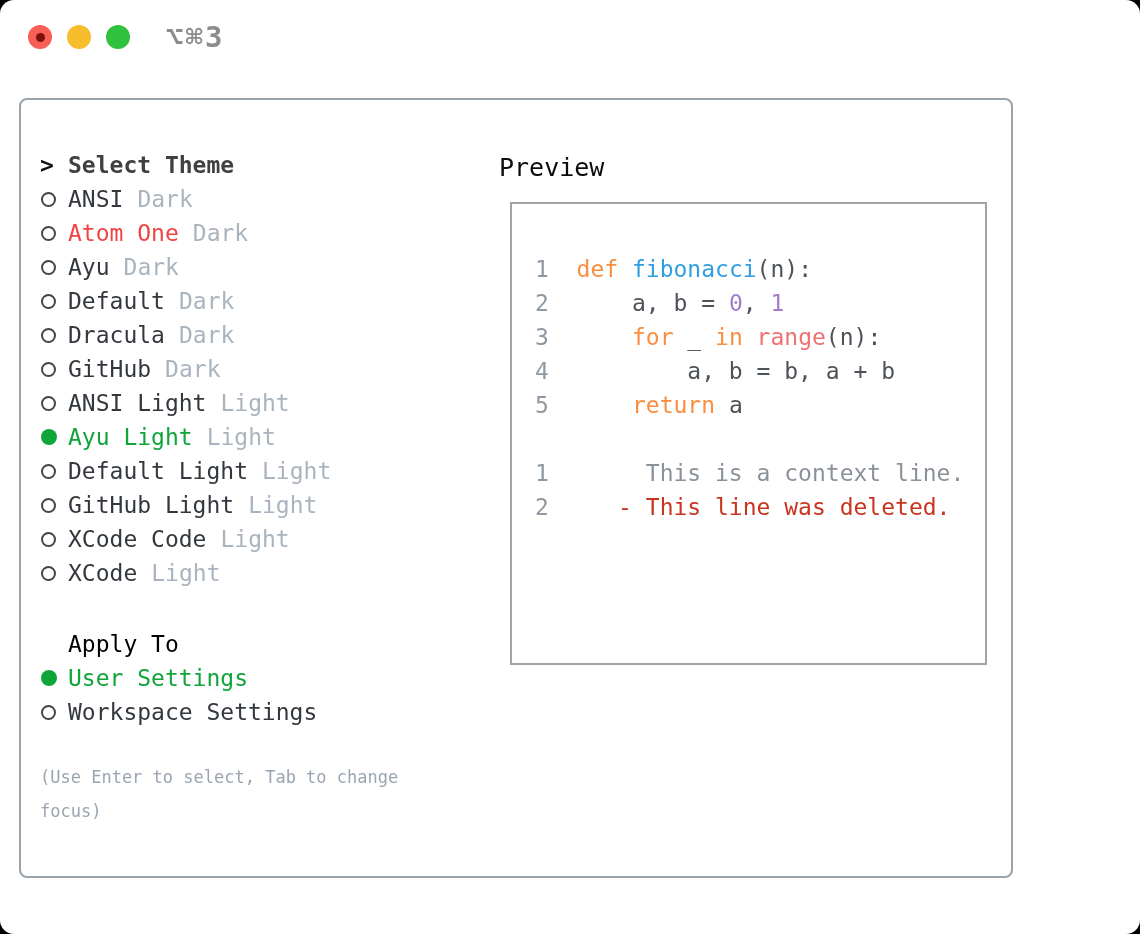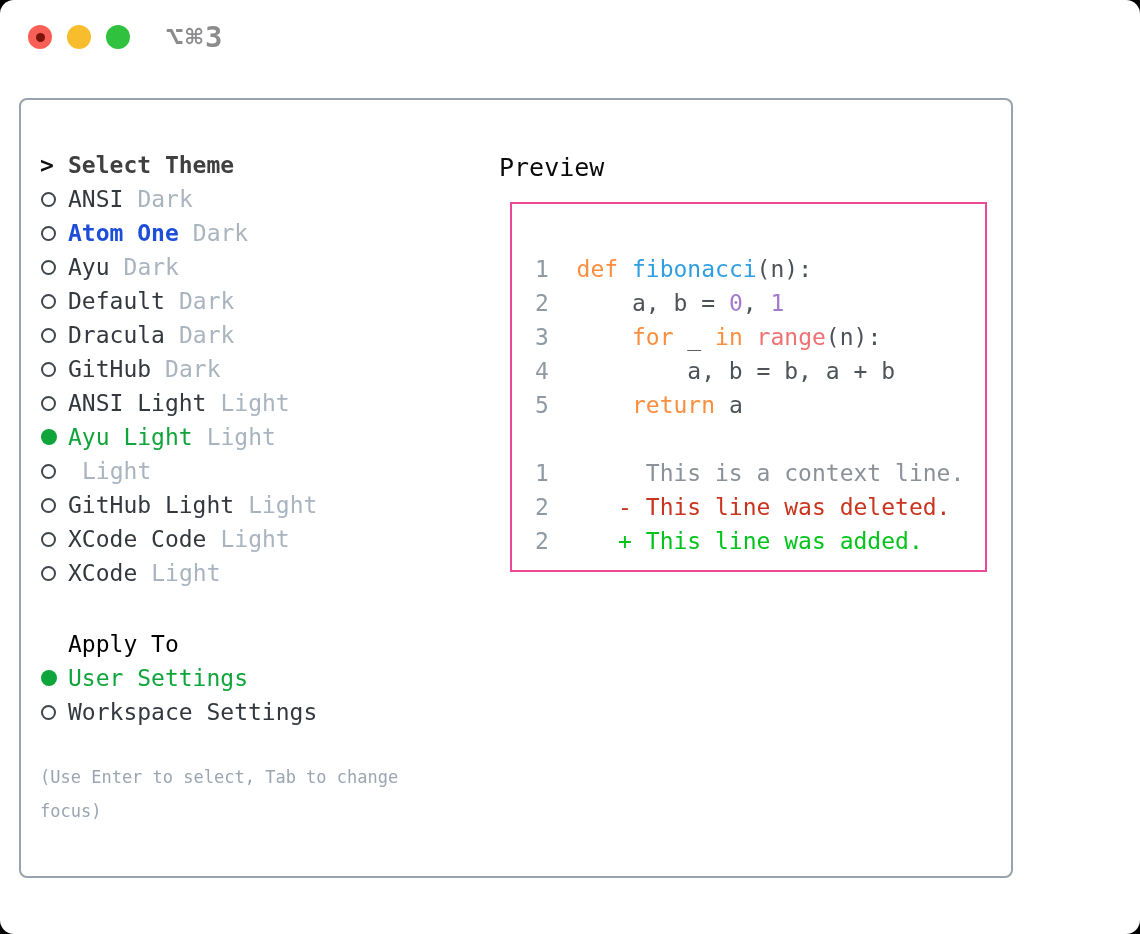--- a/index.html
+++ b/index.html
@@ -46,22 +46,22 @@
   .variant { color:#a9b4bf; margin-left:14px; }
   .hint {
     position:absolute; left:19px; top:660px; width:420px;
     font-size:17px; line-height:34px; color:#9aa5b1; white-space:normal;
   }
   .preview-header {
     position:absolute; left:478px; top:51px;
     font-size:25px; font-weight:normal; color:#0b0b0b; line-height:34px;
   }
   .preview-box {
-    position:absolute; left:489px; top:102px; width:477px; height:370px;
-    border:2px solid #ec4899; box-sizing:border-box; background:#fff;
+    position:absolute; left:489px; top:102px; width:477px; height:463px;
+    border:2px solid #a3a3a3; box-sizing:border-box; background:#fff;
     padding:48px 0 0 23px; overflow:hidden;
   }
   .code-line { height:34px; line-height:34px; font-size:23px; white-space:pre; }
   .ln { color:#8f99a3; }
 </style>
 </head>
 <body>
 
 <div class="window">
 
@@ -75,28 +75,28 @@
   </div>
 
   <div class="panel">
     <div class="theme-list" id="theme-list">
       <div class="row">
         <span class="marker"><span class="cursor">&gt;</span></span>
         <span class="name bold">Select Theme</span>
       </div>
 
     <div class="row"><span class="marker"><span class="ring"></span></span><span class="name" style="color: rgb(51, 56, 62);">ANSI</span><span class="variant" style="color: rgb(169, 180, 191);">Dark</span></div>
-        <div class="row"><span class="marker"><span class="ring"></span></span><span class="name" style="color: #1d4ed8; font-weight: bold;">Atom One</span><span class="variant" style="color: rgb(169, 180, 191);">Dark</span></div>
+        <div class="row"><span class="marker"><span class="ring"></span></span><span class="name" style="color: #ef4444;">Atom One</span><span class="variant" style="color: rgb(169, 180, 191);">Dark</span></div>
         <div class="row"><span class="marker"><span class="ring"></span></span><span class="name" style="color: rgb(51, 56, 62);">Ayu</span><span class="variant" style="color: rgb(169, 180, 191);">Dark</span></div>
         <div class="row"><span class="marker"><span class="ring"></span></span><span class="name" style="color: rgb(51, 56, 62);">Default</span><span class="variant" style="color: rgb(169, 180, 191);">Dark</span></div>
         <div class="row"><span class="marker"><span class="ring"></span></span><span class="name" style="color: rgb(51, 56, 62);">Dracula</span><span class="variant" style="color: rgb(169, 180, 191);">Dark</span></div>
         <div class="row"><span class="marker"><span class="ring"></span></span><span class="name" style="color: rgb(51, 56, 62);">GitHub</span><span class="variant" style="color: rgb(169, 180, 191);">Dark</span></div>
         <div class="row"><span class="marker"><span class="ring"></span></span><span class="name" style="color: rgb(51, 56, 62);">ANSI Light</span><span class="variant" style="color: rgb(169, 180, 191);">Light</span></div>
         <div class="row"><span class="marker"><span class="dot-sel" style="background: rgb(16, 165, 58);"></span></span><span class="name" style="color: rgb(16, 165, 58);">Ayu Light</span><span class="variant" style="color: rgb(169, 180, 191);">Light</span></div>
-        <div class="row"><span class="marker"><span class="ring"></span></span><span class="variant" style="color: rgb(169, 180, 191);">Light</span></div>
+        <div class="row"><span class="marker"><span class="ring"></span></span><span class="name" style="color: rgb(51, 56, 62);">Default Light</span><span class="variant" style="color: rgb(169, 180, 191);">Light</span></div>
         <div class="row"><span class="marker"><span class="ring"></span></span><span class="name" style="color: rgb(51, 56, 62);">GitHub Light</span><span class="variant" style="color: rgb(169, 180, 191);">Light</span></div>
         <div class="row"><span class="marker"><span class="ring"></span></span><span class="name" style="color: rgb(51, 56, 62);">XCode Code</span><span class="variant" style="color: rgb(169, 180, 191);">Light</span></div>
         <div class="row"><span class="marker"><span class="ring"></span></span><span class="name" style="color: rgb(51, 56, 62);">XCode</span><span class="variant" style="color: rgb(169, 180, 191);">Light</span></div>
       </div>
 
     <div class="apply-to" id="apply-to">
       <div class="row">
         <span class="marker"></span>
         <span class="name" style="color:#000">Apply To</span>
       </div>
@@ -112,17 +112,16 @@
     <div class="preview-box" id="preview-box">
 
     <div class="code-line"><span class="ln" style="color: rgb(143, 153, 163);">1 </span><span style="color: rgb(76, 82, 88);"> </span><span style="color: rgb(250, 141, 62);">def</span><span style="color: rgb(76, 82, 88);"> </span><span style="color: rgb(47, 158, 224);">fibonacci</span><span style="color: rgb(76, 82, 88);">(n):</span></div>
         <div class="code-line"><span class="ln" style="color: rgb(143, 153, 163);">2 </span><span style="color: rgb(76, 82, 88);">     a, b = </span><span style="color: rgb(163, 122, 204);">0</span><span style="color: rgb(76, 82, 88);">, </span><span style="color: rgb(163, 122, 204);">1</span></div>
         <div class="code-line"><span class="ln" style="color: rgb(143, 153, 163);">3 </span><span style="color: rgb(76, 82, 88);">     </span><span style="color: rgb(250, 141, 62);">for</span><span style="color: rgb(76, 82, 88);"> _ </span><span style="color: rgb(250, 141, 62);">in</span><span style="color: rgb(76, 82, 88);"> </span><span style="color: rgb(240, 113, 113);">range</span><span style="color: rgb(76, 82, 88);">(n):</span></div>
         <div class="code-line"><span class="ln" style="color: rgb(143, 153, 163);">4 </span><span style="color: rgb(76, 82, 88);">         a, b = b, a + b</span></div>
         <div class="code-line"><span class="ln" style="color: rgb(143, 153, 163);">5 </span><span style="color: rgb(76, 82, 88);">     </span><span style="color: rgb(250, 141, 62);">return</span><span style="color: rgb(76, 82, 88);"> a</span></div>
         <div class="code-line"><span class="ln" style="color: rgb(143, 153, 163);"> </span></div>
         <div class="code-line"><span class="ln" style="color: rgb(143, 153, 163);">1 </span><span style="color: rgb(138, 145, 153);">      This is a context line.</span></div>
         <div class="code-line"><span class="ln" style="color: rgb(143, 153, 163);">2 </span><span style="color: rgb(201, 52, 30);">    - This line was deleted.</span></div>
-        <div class="code-line"><span class="ln" style="color: rgb(143, 153, 163);">2 </span><span style="color: rgb(0, 196, 26);">    + This line was added.</span></div>
       </div>
   </div>
 
 </div>
 
 </body></html>

